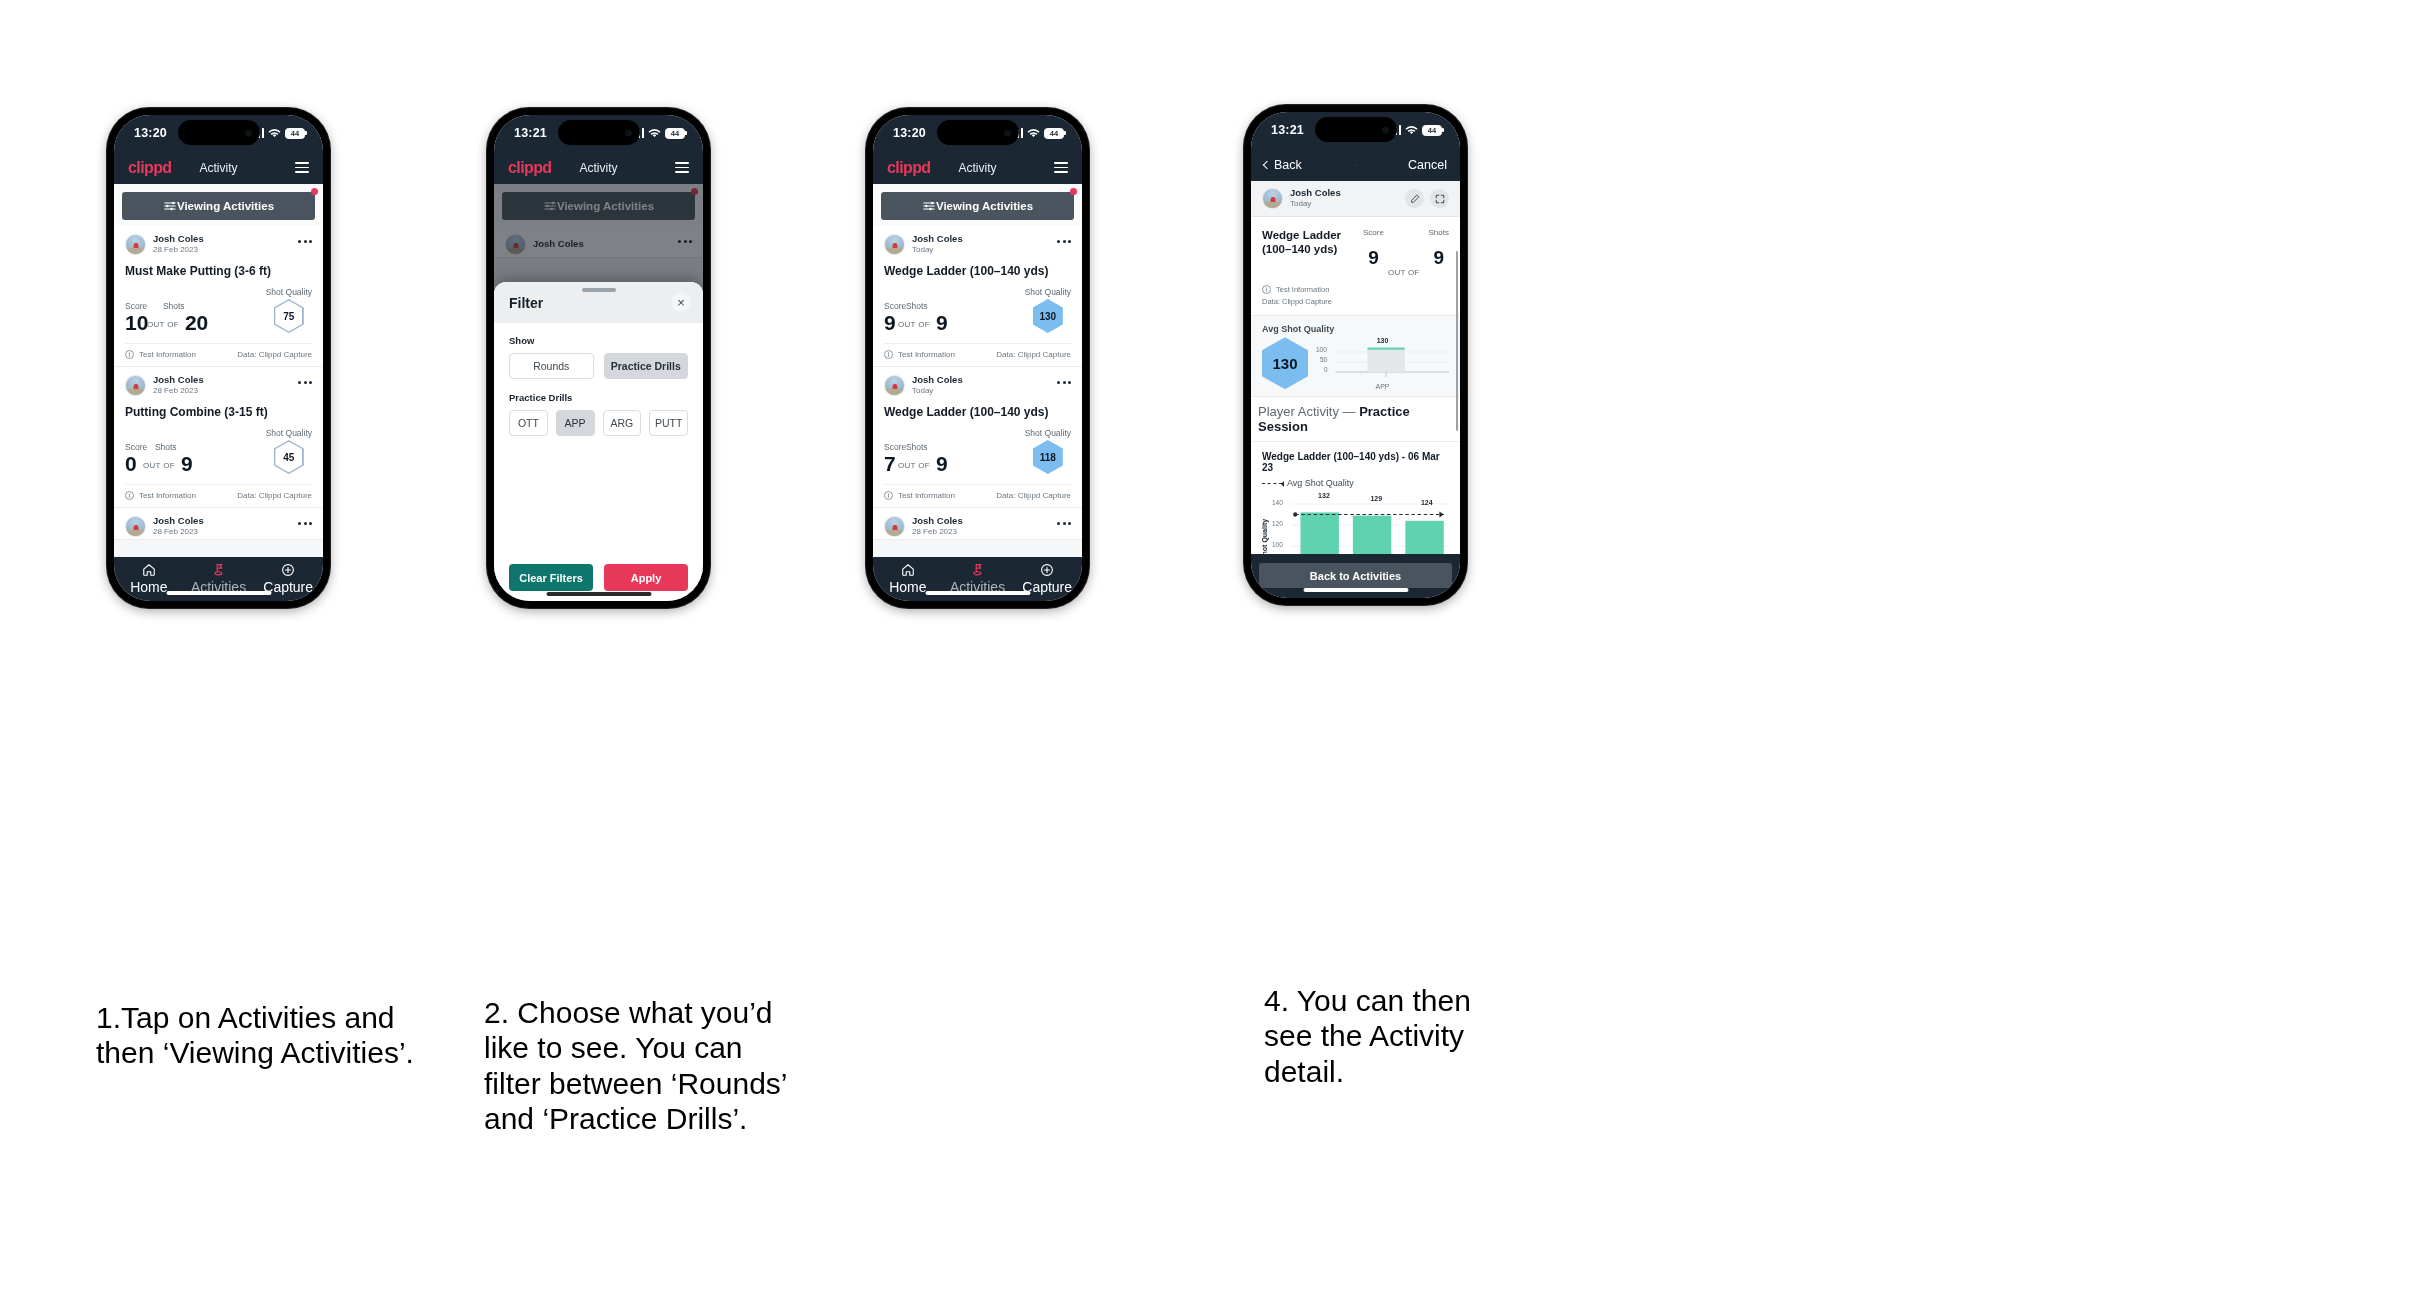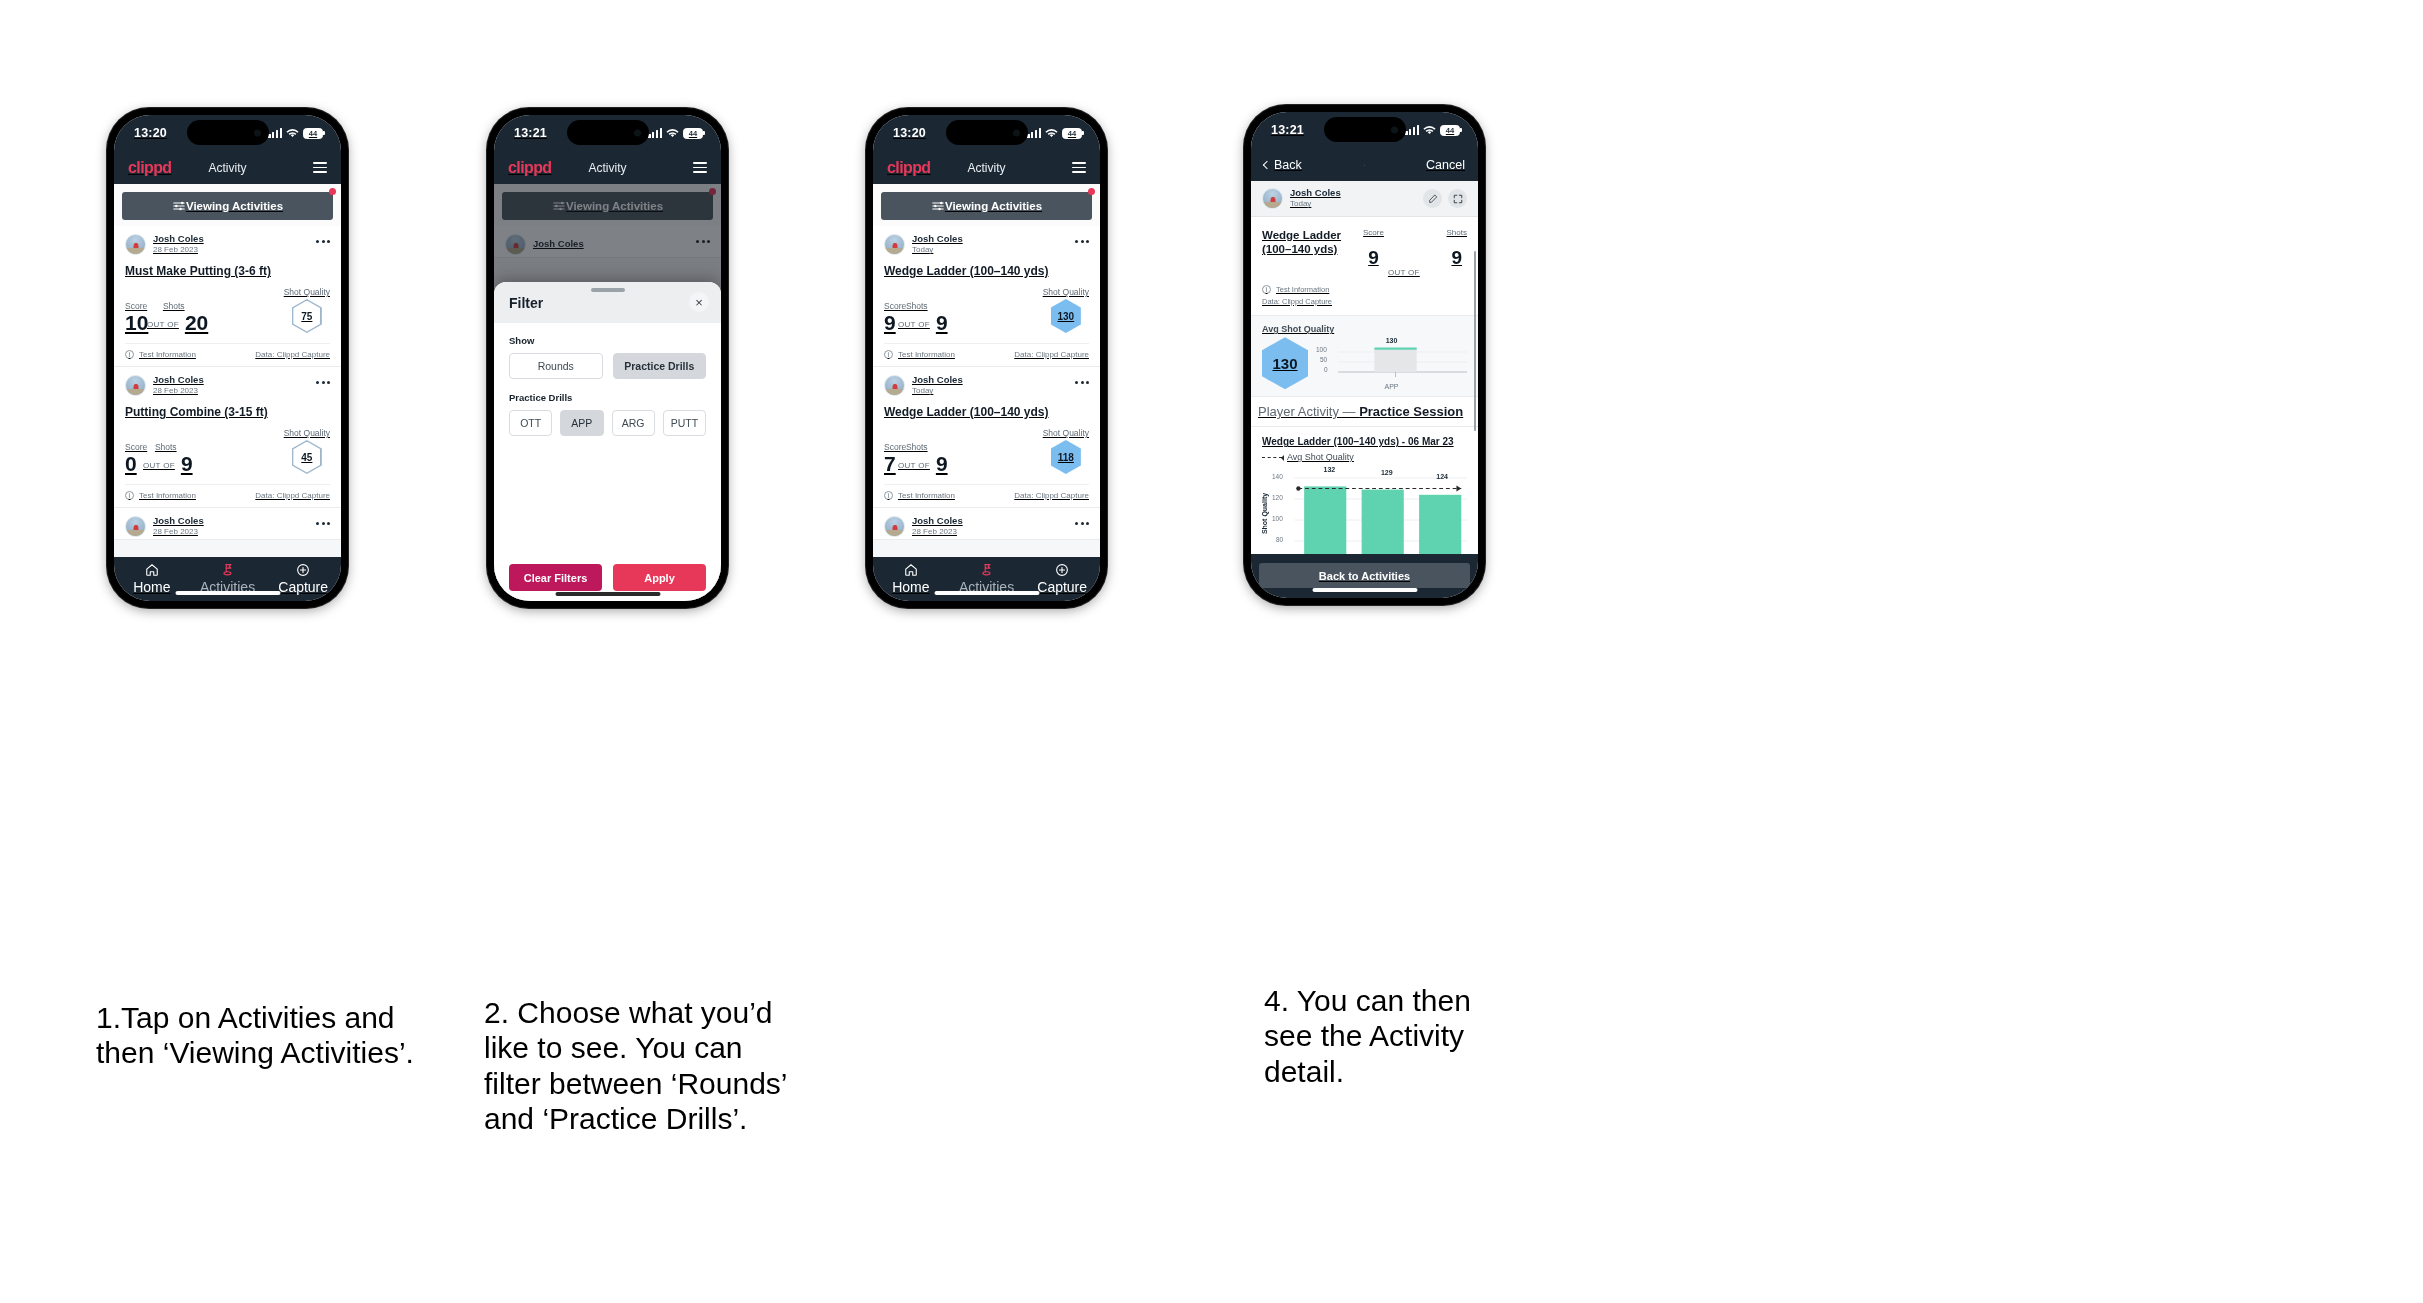--- a/index.html
+++ b/index.html
@@ -7,26 +7,25 @@
     width: 2423px; height: 1303px;
     background: #ffffff;
     font-family: "Liberation Sans", sans-serif;
     overflow: hidden;
   }
   .stage { position: relative; width: 2423px; height: 1303px; }
 
   
   .phone {
     position: absolute;
-    width: 241px; height: 500px;
+    width: 223px; height: 500px;
     background: #000;
     border-radius: 42px;
     padding: 7px;
     box-shadow: 0 0 0 1px #222, 0 3px 12px rgba(0,0,0,.35);
-    text-decoration: underline;
   }
   .screen {
     position: relative;
     width: 100%; height: 100%;
     border-radius: 36px;
     overflow: hidden;
     background: #ffffff;
     display: flex; flex-direction: column;
   }
 
@@ -216,21 +215,21 @@
   .chips { display:flex; gap:8px; }
   .chips .chip {
     flex:1; height:26px; border:1px solid #d9dde1; border-radius:4px; background:#fff;
     display:flex;align-items:center;justify-content:center;
     font-size:10.5px; color:#3e4951;
   }
   .chips .chip.on { background:#d4d8dc; border-color:#d4d8dc; color:#26313a; }
   .sheet-foot { display:flex; gap:11px; padding: 0 15px 10px; }
   .btn { flex:1; height:27px; border-radius:4px; display:flex;align-items:center;justify-content:center;
          font-size:11px; font-weight:700; color:#fff; }
-  .btn.clear { background:#be185d; }
+  .btn.clear { background:#0f766e; }
   .btn.apply { background:#e8385a; }
   .sheet-homebar { position:absolute; bottom:5px; left:50%; transform:translateX(-50%);
                    width:105px;height:4px;border-radius:3px;background:#2a2a2a; }
 
   
   .d-head {
     background:#f1f3f5; display:flex; align-items:center; gap:7px;
     padding: 7px 11px; border-bottom:1px solid #e3e6e9;
   }
   .rnd-btn { width:19px;height:19px;border-radius:50%;background:#e2e5e8;

